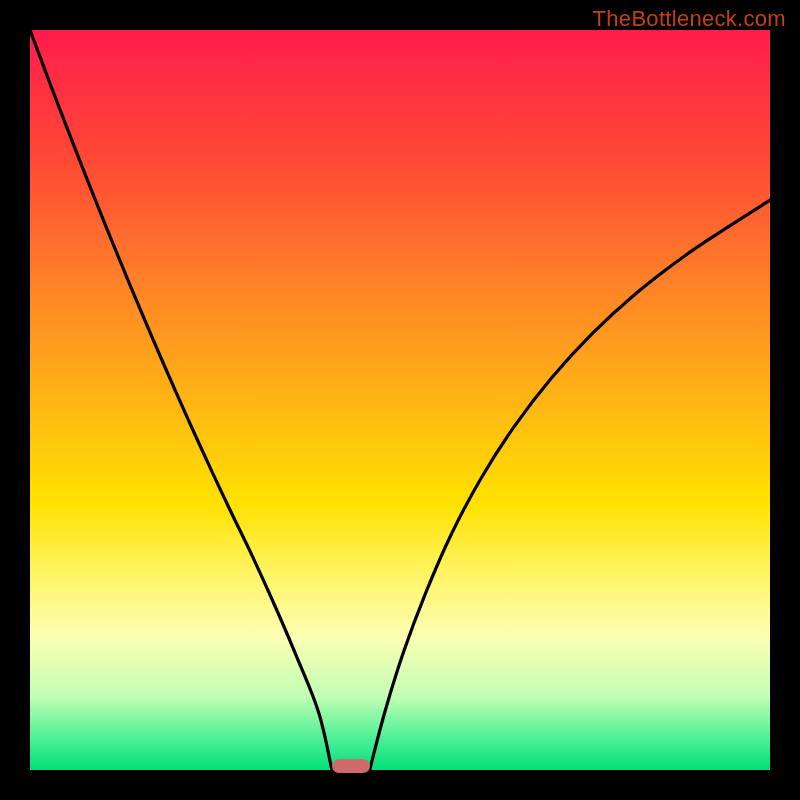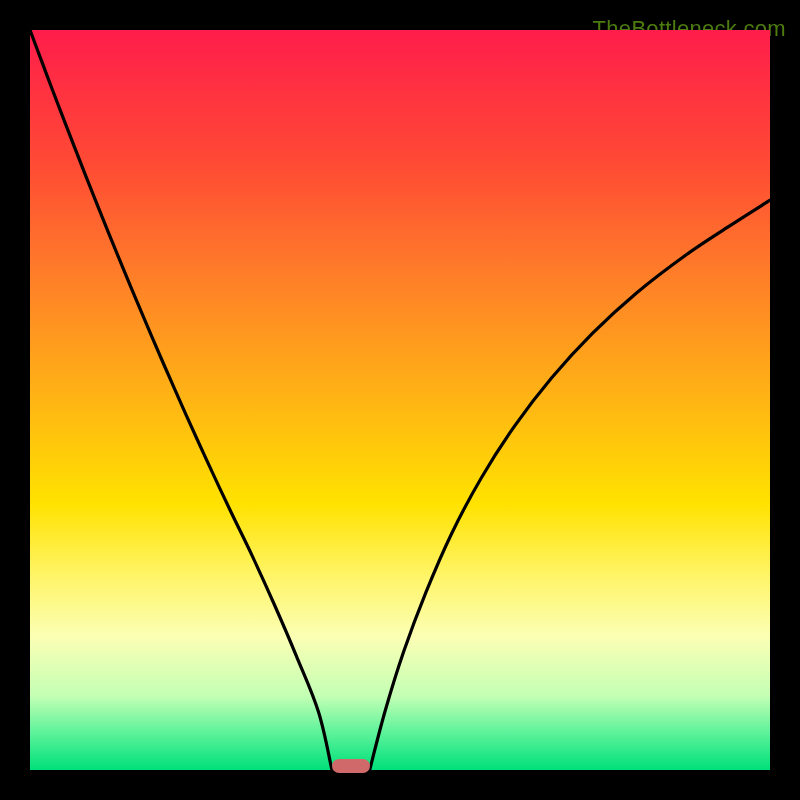--- a/index.html
+++ b/index.html
@@ -30,23 +30,23 @@
       #ffb514 50%,
       #ffe200 64%,
       #fff56a 74%,
       #fbffb4 82%,
       #c3ffb4 90%,
       #5cf29a 95%,
       #00e07a 100%);
   }
   .watermark {
     position: absolute;
-    top: 16px;
+    top: 6px;
     right: 14px;
-    color: #4d7c0f;
+    color: #c2410c;
     font-size: 22px;
     letter-spacing: 0.3px;
     user-select: none;
   }
   svg.curve {
     position: absolute;
     left: 0;
     top: 0;
     width: 740px;
     height: 740px;

